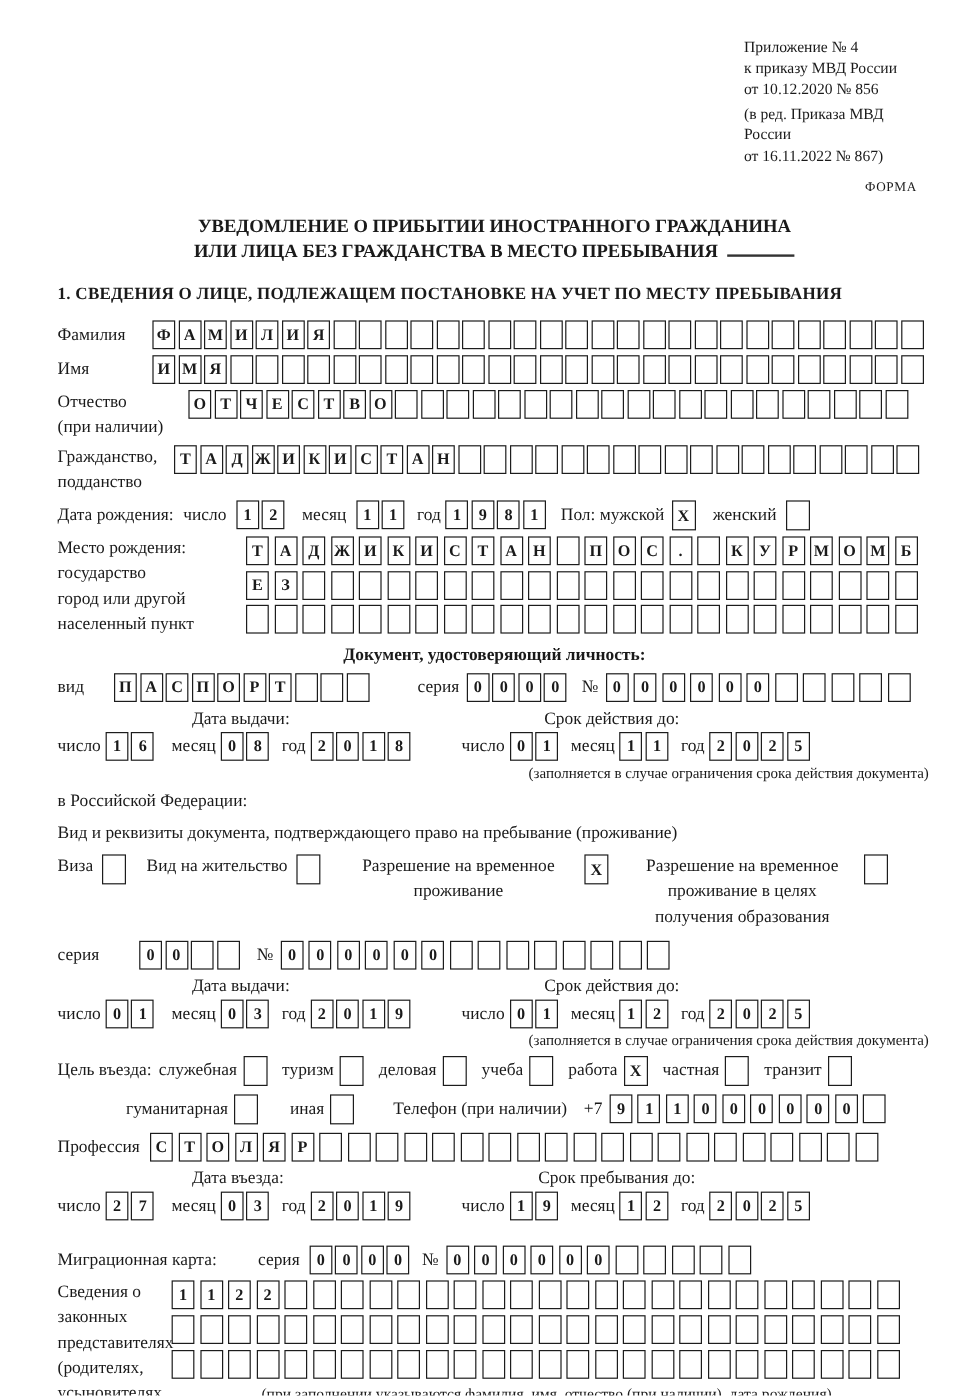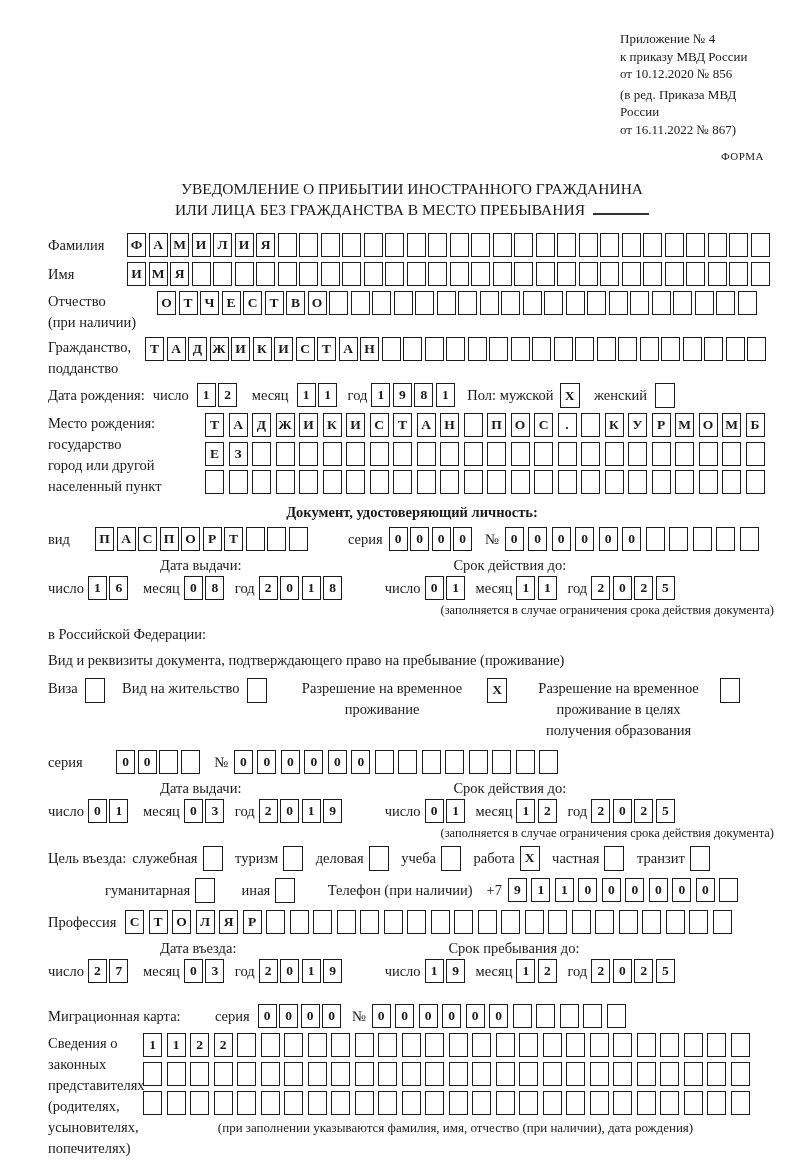--- a/index.html
+++ b/index.html
@@ -10,21 +10,21 @@
     font-family:"Liberation Serif","DejaVu Serif",serif;
     font-size:14.5px;
   }
   .page { padding:30px 24px 0 48px; width:800px; height:1063px; }
 
   
   .hdr { margin-left:572px; font-size:13px; line-height:17.5px; }
   .hdr .gap { margin-top:3px; }
   .forma { text-align:right; padding-right:12px; font-weight:normal; font-size:11px; margin-top:12px; letter-spacing:.5px; }
 
-  .title { text-align:center; font-weight:normal; font-size:15.5px; line-height:21px; margin-top:16px; }
+  .title { text-align:center; font-weight:bold; font-size:15.5px; line-height:21px; margin-top:16px; }
   .blank { display:inline-block; width:56px; border-bottom:2px solid #333; margin-left:8px; vertical-align:baseline; }
 
   .sechead { font-weight:bold; font-size:14.2px; margin-top:17px; letter-spacing:.2px; }
 
   .formrows { margin-top:13px; }
 
   
   .boxes { display:inline-flex; flex:none; }
   .box {
     width:19px; height:24px; flex:none;
@@ -88,20 +88,21 @@
     <div class="gap">(в ред. Приказа МВД России</div>
     <div>от 16.11.2022 № 867)</div>
   </div>
   <div class="forma">ФОРМА</div>
 
   <div class="title">
     <div>УВЕДОМЛЕНИЕ О ПРИБЫТИИ ИНОСТРАННОГО ГРАЖДАНИНА</div>
     <div><span>ИЛИ ЛИЦА БЕЗ ГРАЖДАНСТВА В МЕСТО ПРЕБЫВАНИЯ</span><span class="blank"></span></div>
   </div>
 
+  <div class="sechead">1. СВЕДЕНИЯ О ЛИЦЕ, ПОДЛЕЖАЩЕМ ПОСТАНОВКЕ НА УЧЕТ ПО МЕСТУ ПРЕБЫВАНИЯ</div>
 
   <div class="formrows">
 
     <div class="row">
       <span class="lbl w79">Фамилия</span>
       <span class="boxes">
           <span class="box">Ф</span>
           <span class="box">А</span>
           <span class="box">М</span>
           <span class="box">И</span>

